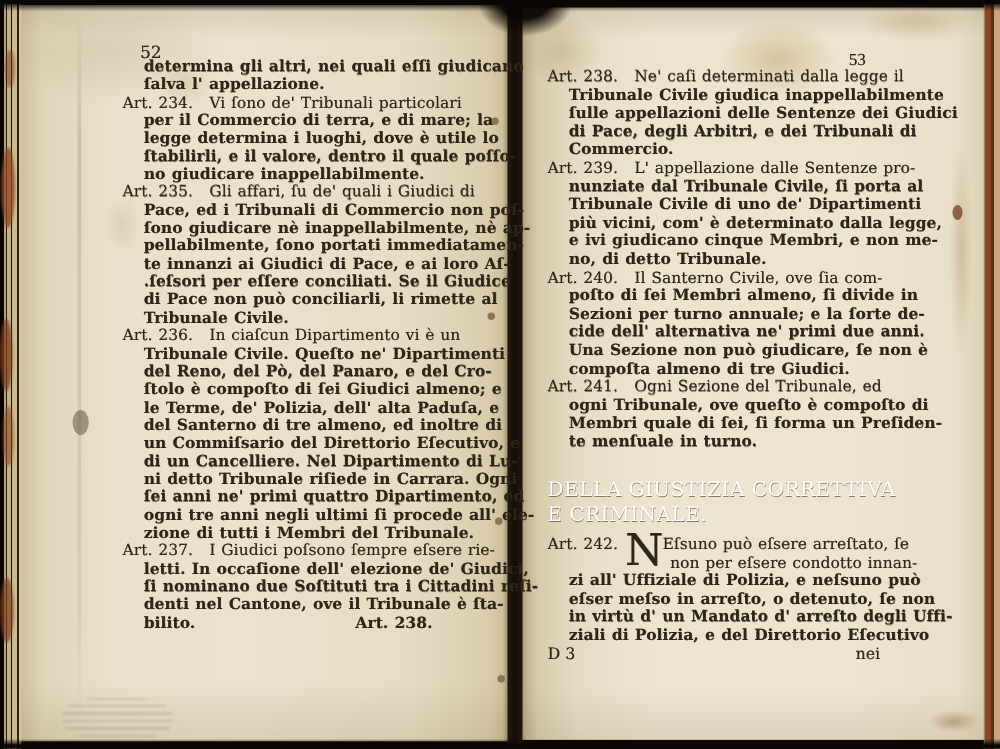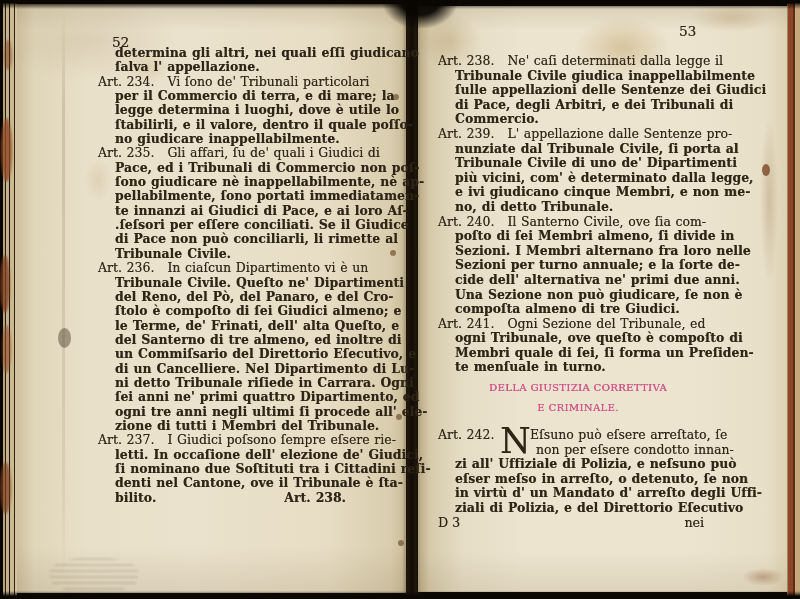--- a/index.html
+++ b/index.html
@@ -70,30 +70,30 @@
   #right-body{left:438px;top:54px;width:280px;line-height:14.6px;}
   #art242{left:438px;top:428px;width:280px;line-height:14.6px;}
   .line.ind{padding-left:17px;font-weight:bold;}
   .art-label{margin-right:13px;}
   .catchword{position:absolute;}
   #left-text .catchword{right:46px;}
   .line.dc1{padding-left:92px;}
   .line.dc1 .art-label{position:absolute;left:0;margin:0;}
   .dropcap{position:absolute;left:62px;top:-4px;font-size:35px;line-height:1;}
   .line.dc2{padding-left:98px;}
-  .heading{position:absolute;z-index:3;left:438px;width:280px;text-align:center;color:#ec4899;
-    font-size:10px;letter-spacing:.4px;text-shadow:.3px .3px .35px rgba(46,37,23,.55);}
+  .heading{position:absolute;z-index:3;left:438px;width:280px;color:#ffffff;
+    font-size:16px;letter-spacing:.4px;text-shadow:.3px .3px .35px rgba(46,37,23,.55);}
   #heading1{top:382px;} #heading2{top:402px;}
   #d3-line{position:absolute;z-index:3;left:438px;top:515px;width:280px;font-size:12.6px;color:#2e2517;
     text-align:left;text-shadow:.3px .3px .35px rgba(46,37,23,.55);}
   #d3-line .catchword{right:14px;}
   .page-num{position:absolute;z-index:3;font-size:13.5px;color:#2e2517;
     text-shadow:.3px .3px .35px rgba(46,37,23,.55);}
   #pn-left{left:112px;top:34px;}
-  #pn-right{left:679px;top:23px;}
+  #pn-right{left:679px;top:40px;font-family:Liberation Serif, serif;}
 </style>
 </head>
 <body>
 
 <div class="book">
 
   <div class="edge-stack-left"></div>
   <div class="rust r1"></div>
   <div class="rust r2"></div>
   <div class="rust r3"></div>
@@ -140,21 +140,21 @@
       <div class="line ind"><span>ſono giudicare nè inappellabilmente, nè ap-</span></div>
       <div class="line ind"><span>pellabilmente, ſono portati immediatamen-</span></div>
       <div class="line ind"><span>te innanzi ai Giudici di Pace, e ai loro Aſ-</span></div>
       <div class="line ind"><span>.ſeſsori per eſſere conciliati. Se il Giudice</span></div>
       <div class="line ind"><span>di Pace non può conciliarli, li rimette al</span></div>
       <div class="line ind"><span>Tribunale Civile.</span></div>
       <div class="line art"><span class="art-label">Art. 236.</span><span>In ciaſcun Dipartimento vi è un</span></div>
       <div class="line ind"><span>Tribunale Civile. Queſto ne' Dipartimenti</span></div>
       <div class="line ind"><span>del Reno, del Pò, del Panaro, e del Cro-</span></div>
       <div class="line ind"><span>ſtolo è compoſto di ſei Giudici almeno; e</span></div>
-      <div class="line ind"><span>le Terme, de' Frinati, dell' alta Queſto, e</span></div>
+      <div class="line ind"><span>le Terme, de' Polizia, dell' alta Paduſa, e</span></div>
       <div class="line ind"><span>del Santerno di tre almeno, ed inoltre di</span></div>
       <div class="line ind"><span>un Commiſsario del Direttorio Eſecutivo, e</span></div>
       <div class="line ind"><span>di un Cancelliere. Nel Dipartimento di Lu-</span></div>
       <div class="line ind"><span>ni detto Tribunale riſiede in Carrara. Ogni</span></div>
       <div class="line ind"><span>ſei anni ne' primi quattro Dipartimento, ed</span></div>
       <div class="line ind"><span>ogni tre anni negli ultimi ſi procede all' ele-</span></div>
       <div class="line ind"><span>zione di tutti i Membri del Tribunale.</span></div>
       <div class="line art"><span class="art-label">Art. 237.</span><span>I Giudici poſsono ſempre eſsere rie-</span></div>
       <div class="line ind"><span>letti. In occaſione dell' elezione de' Giudici,</span></div>
       <div class="line ind"><span>ſi nominano due Soſtituti tra i Cittadini reſi-</span></div>
@@ -169,21 +169,20 @@
       <div class="line ind"><span>di Pace, degli Arbitri, e dei Tribunali di</span></div>
       <div class="line ind"><span>Commercio.</span></div>
       <div class="line art"><span class="art-label">Art. 239.</span><span>L' appellazione dalle Sentenze pro-</span></div>
       <div class="line ind"><span>nunziate dal Tribunale Civile, ſi porta al</span></div>
       <div class="line ind"><span>Tribunale Civile di uno de' Dipartimenti</span></div>
       <div class="line ind"><span>più vicini, com' è determinato dalla legge,</span></div>
       <div class="line ind"><span>e ivi giudicano cinque Membri, e non me-</span></div>
       <div class="line ind"><span>no, di detto Tribunale.</span></div>
       <div class="line art"><span class="art-label">Art. 240.</span><span>Il Santerno Civile, ove ſia com-</span></div>
       <div class="line ind"><span>poſto di ſei Membri almeno, ſi divide in</span></div>
-      <div class="line ind"><span>Sezioni. I Membri alternano fra loro nelle</span></div>
       <div class="line ind"><span>Sezioni per turno annuale; e la ſorte de-</span></div>
       <div class="line ind"><span>cide dell' alternativa ne' primi due anni.</span></div>
       <div class="line ind"><span>Una Sezione non può giudicare, ſe non è</span></div>
       <div class="line ind"><span>compoſta almeno di tre Giudici.</span></div>
       <div class="line art"><span class="art-label">Art. 241.</span><span>Ogni Sezione del Tribunale, ed</span></div>
       <div class="line ind"><span>ogni Tribunale, ove queſto è compoſto di</span></div>
       <div class="line ind"><span>Membri quale di ſei, ſi forma un Preſiden-</span></div>
       <div class="line ind"><span>te menſuale in turno.</span></div>
     </div>
 

